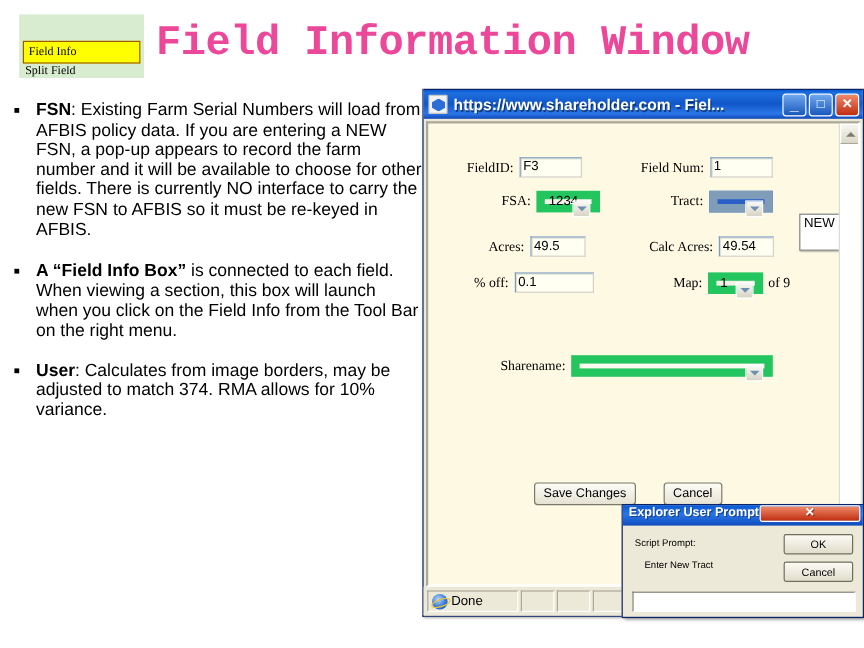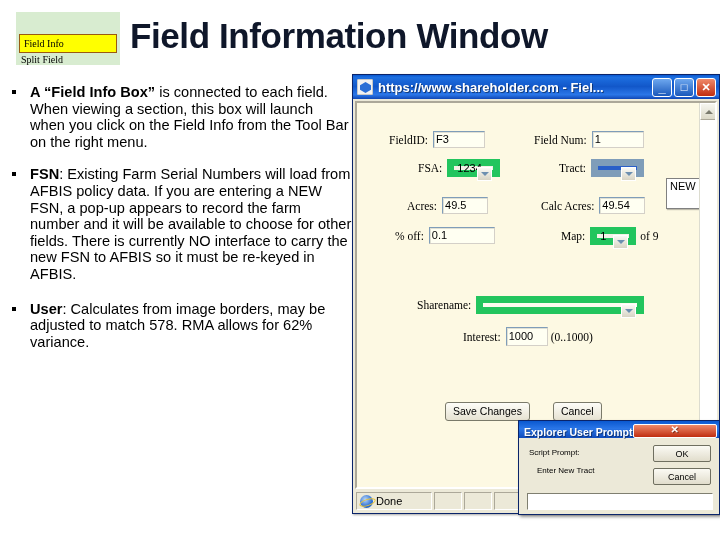--- a/index.html
+++ b/index.html
@@ -39,22 +39,22 @@
     font-size: 10px; color: #000;
     line-height: 10px;
   }
 
   .slide-title {
     position: absolute; left: 130px; top: 16px;
     width: 520px;
     font-size: 35px;
     font-weight: bold;
     letter-spacing: -0.4px;
-    color: #0f172a;
-    font-family: Liberation Sans, sans-serif;
+    color: #ec4899;
+    font-family: Liberation Mono, monospace;
     white-space: nowrap;
   }
 
   
   .bullets { position: absolute; left: 0px; top: 84px; width: 352px; }
   .bullet { position: relative; padding-left: 30px; margin-bottom: 16px; }
   .bullet .dot {
     position: absolute; left: 12px; top: 6px;
     width: 4px; height: 4px; background: #000;
   }
@@ -261,21 +261,21 @@
   .prompt {
     position: absolute; left: 518px; top: 420px;
     width: 202px; height: 95px;
     background: #ece9d8;
     border: 1px solid #0a246a;
     box-shadow: 2px 2px 3px rgba(0,0,0,.4);
   }
   .prompt .ptitle {
     height: 17px;
     background: linear-gradient(to bottom,#0a58d0 0%,#2a76e8 45%,#0f4bbb 100%);
-    display: flex; align-items: flex-end;
+    display: flex; align-items: flex-start;
     padding: 0 2px 0 5px;
   }
   .prompt .ptitle span {
     color: #fff; font-size: 10.5px; font-weight: bold; flex: 1;
     font-family: "Liberation Sans", sans-serif;
     text-shadow: 1px 1px 0 rgba(0,0,0,.4);
     white-space: nowrap;
   }
   .prompt .pclose {
     width: 15px; height: 14px; border: 1px solid #fff; border-radius: 2px;
@@ -312,31 +312,31 @@
 <div id="root">
 
   <div class="greenbox">
     <div class="yellowbtn">Field Info</div>
     <div class="clipped">Split Field</div>
   </div>
 
   <div class="slide-title">Field Information Window</div>
 
   <div class="bullets">
+    <div class="bullet" style="margin-bottom:18px;">
+      <span class="dot"></span>
+      <div class="txt"><b>FSN</b><span>: Existing Farm Serial Numbers will load from AFBIS policy data.  If you are entering a NEW FSN, a pop-up appears to record the farm number and it will be available to choose for other fields. There is currently NO interface to carry the new  FSN to AFBIS so it must be re-keyed in AFBIS.</span></div>
+    </div>
     <div class="bullet">
       <span class="dot"></span>
       <div class="txt"><b>A “Field Info Box”</b><span> is connected to each field. When viewing a section, this box will launch when you click on the Field Info from the Tool Bar on the right menu.</span></div>
     </div>
-    <div class="bullet" style="margin-bottom:18px;">
-      <span class="dot"></span>
-      <div class="txt"><b>FSN</b><span>: Existing Farm Serial Numbers will load from AFBIS policy data.  If you are entering a NEW FSN, a pop-up appears to record the farm number and it will be available to choose for other fields. There is currently NO interface to carry the new  FSN to AFBIS so it must be re-keyed in AFBIS.</span></div>
-    </div>
     <div class="bullet" style="margin-bottom:20px;">
       <span class="dot"></span>
-      <div class="txt"><b>User</b><span>: Calculates from image borders, may be adjusted to match 578. RMA allows for 62% variance.</span></div>
+      <div class="txt"><b>User</b><span>: Calculates from image borders, may be adjusted to match 374. RMA allows for 10% variance.</span></div>
     </div>
   </div>
 
   <div class="browser">
 
     <div class="titlebar">
       <div class="tb-icon"></div>
       <div class="tb-title">https://www.shareholder.com - Fiel...</div>
       <div class="tb-buttons">
         <div class="winbtn min">
@@ -403,25 +403,20 @@
           </div>
 
           <div class="row" style="left:60px; top:193px;">
             <span class="lab">Sharename:</span>
             <span class="sel empty" style="width:168px;">
               <span></span>
               <span class="arrow"></span>
             </span>
           </div>
 
-          <div class="row" style="left:106px; top:224px;">
-            <span class="lab">Interest:</span>
-            <span class="inp" style="width:42px;height:19px;">1000</span>
-            <span class="lab" style="margin-left:3px;margin-right:0;">(0..1000)</span>
-          </div>
 
           <div class="row" style="left:88px; top:299px;">
             <span class="btn">Save Changes</span>
             <span class="btn" style="margin-left:23px;">Cancel</span>
           </div>
 
         </div>
       </div>
 
       <div class="vscroll">

